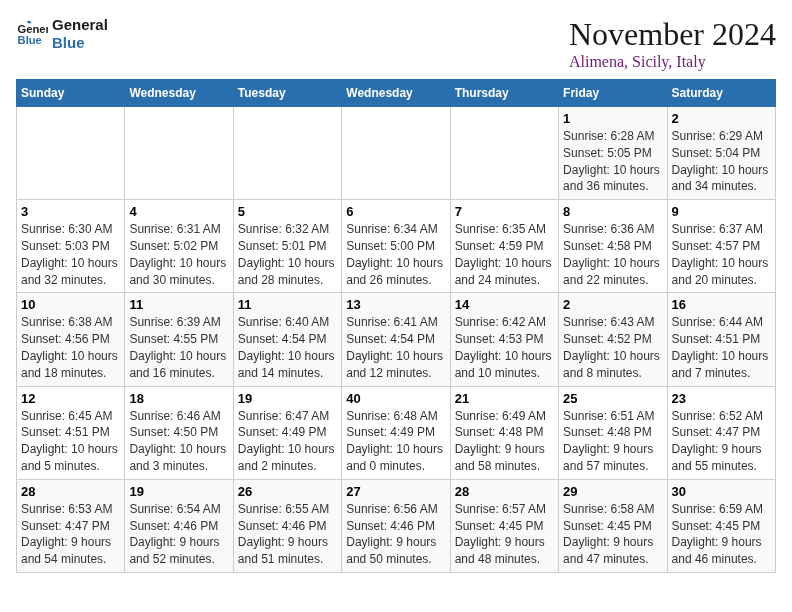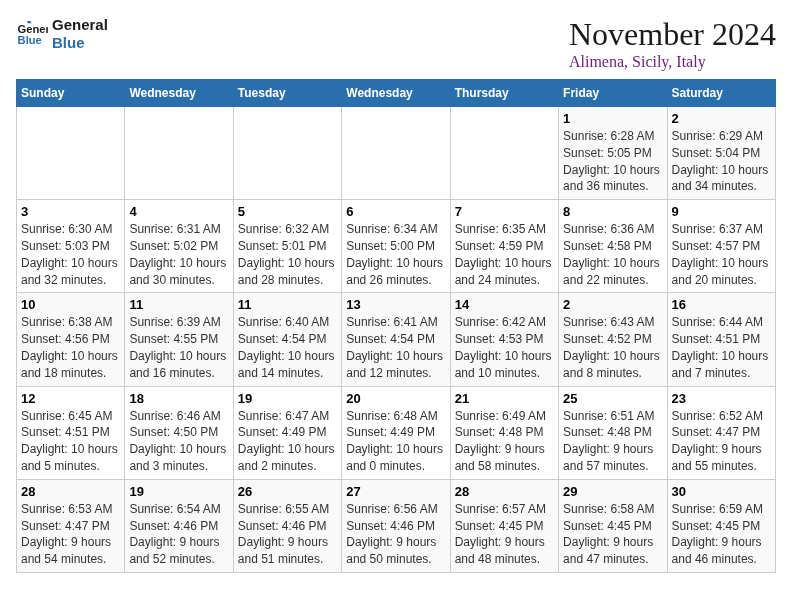--- a/index.html
+++ b/index.html
@@ -195,21 +195,21 @@
         </td>
         <td>
           <span class="day-number">18</span>
           <div class="day-info">Sunrise: 6:46 AM<br>Sunset: 4:50 PM<br>Daylight: 10 hours and 3 minutes.</div>
         </td>
         <td>
           <span class="day-number">19</span>
           <div class="day-info">Sunrise: 6:47 AM<br>Sunset: 4:49 PM<br>Daylight: 10 hours and 2 minutes.</div>
         </td>
         <td>
-          <span class="day-number">20</span>
+          <span class="day-number">40</span>
           <div class="day-info">Sunrise: 6:48 AM<br>Sunset: 4:49 PM<br>Daylight: 10 hours and 0 minutes.</div>
         </td>
         <td>
           <span class="day-number">21</span>
           <div class="day-info">Sunrise: 6:49 AM<br>Sunset: 4:48 PM<br>Daylight: 9 hours and 58 minutes.</div>
         </td>
         <td>
           <span class="day-number">25</span>
           <div class="day-info">Sunrise: 6:51 AM<br>Sunset: 4:48 PM<br>Daylight: 9 hours and 57 minutes.</div>
         </td>

